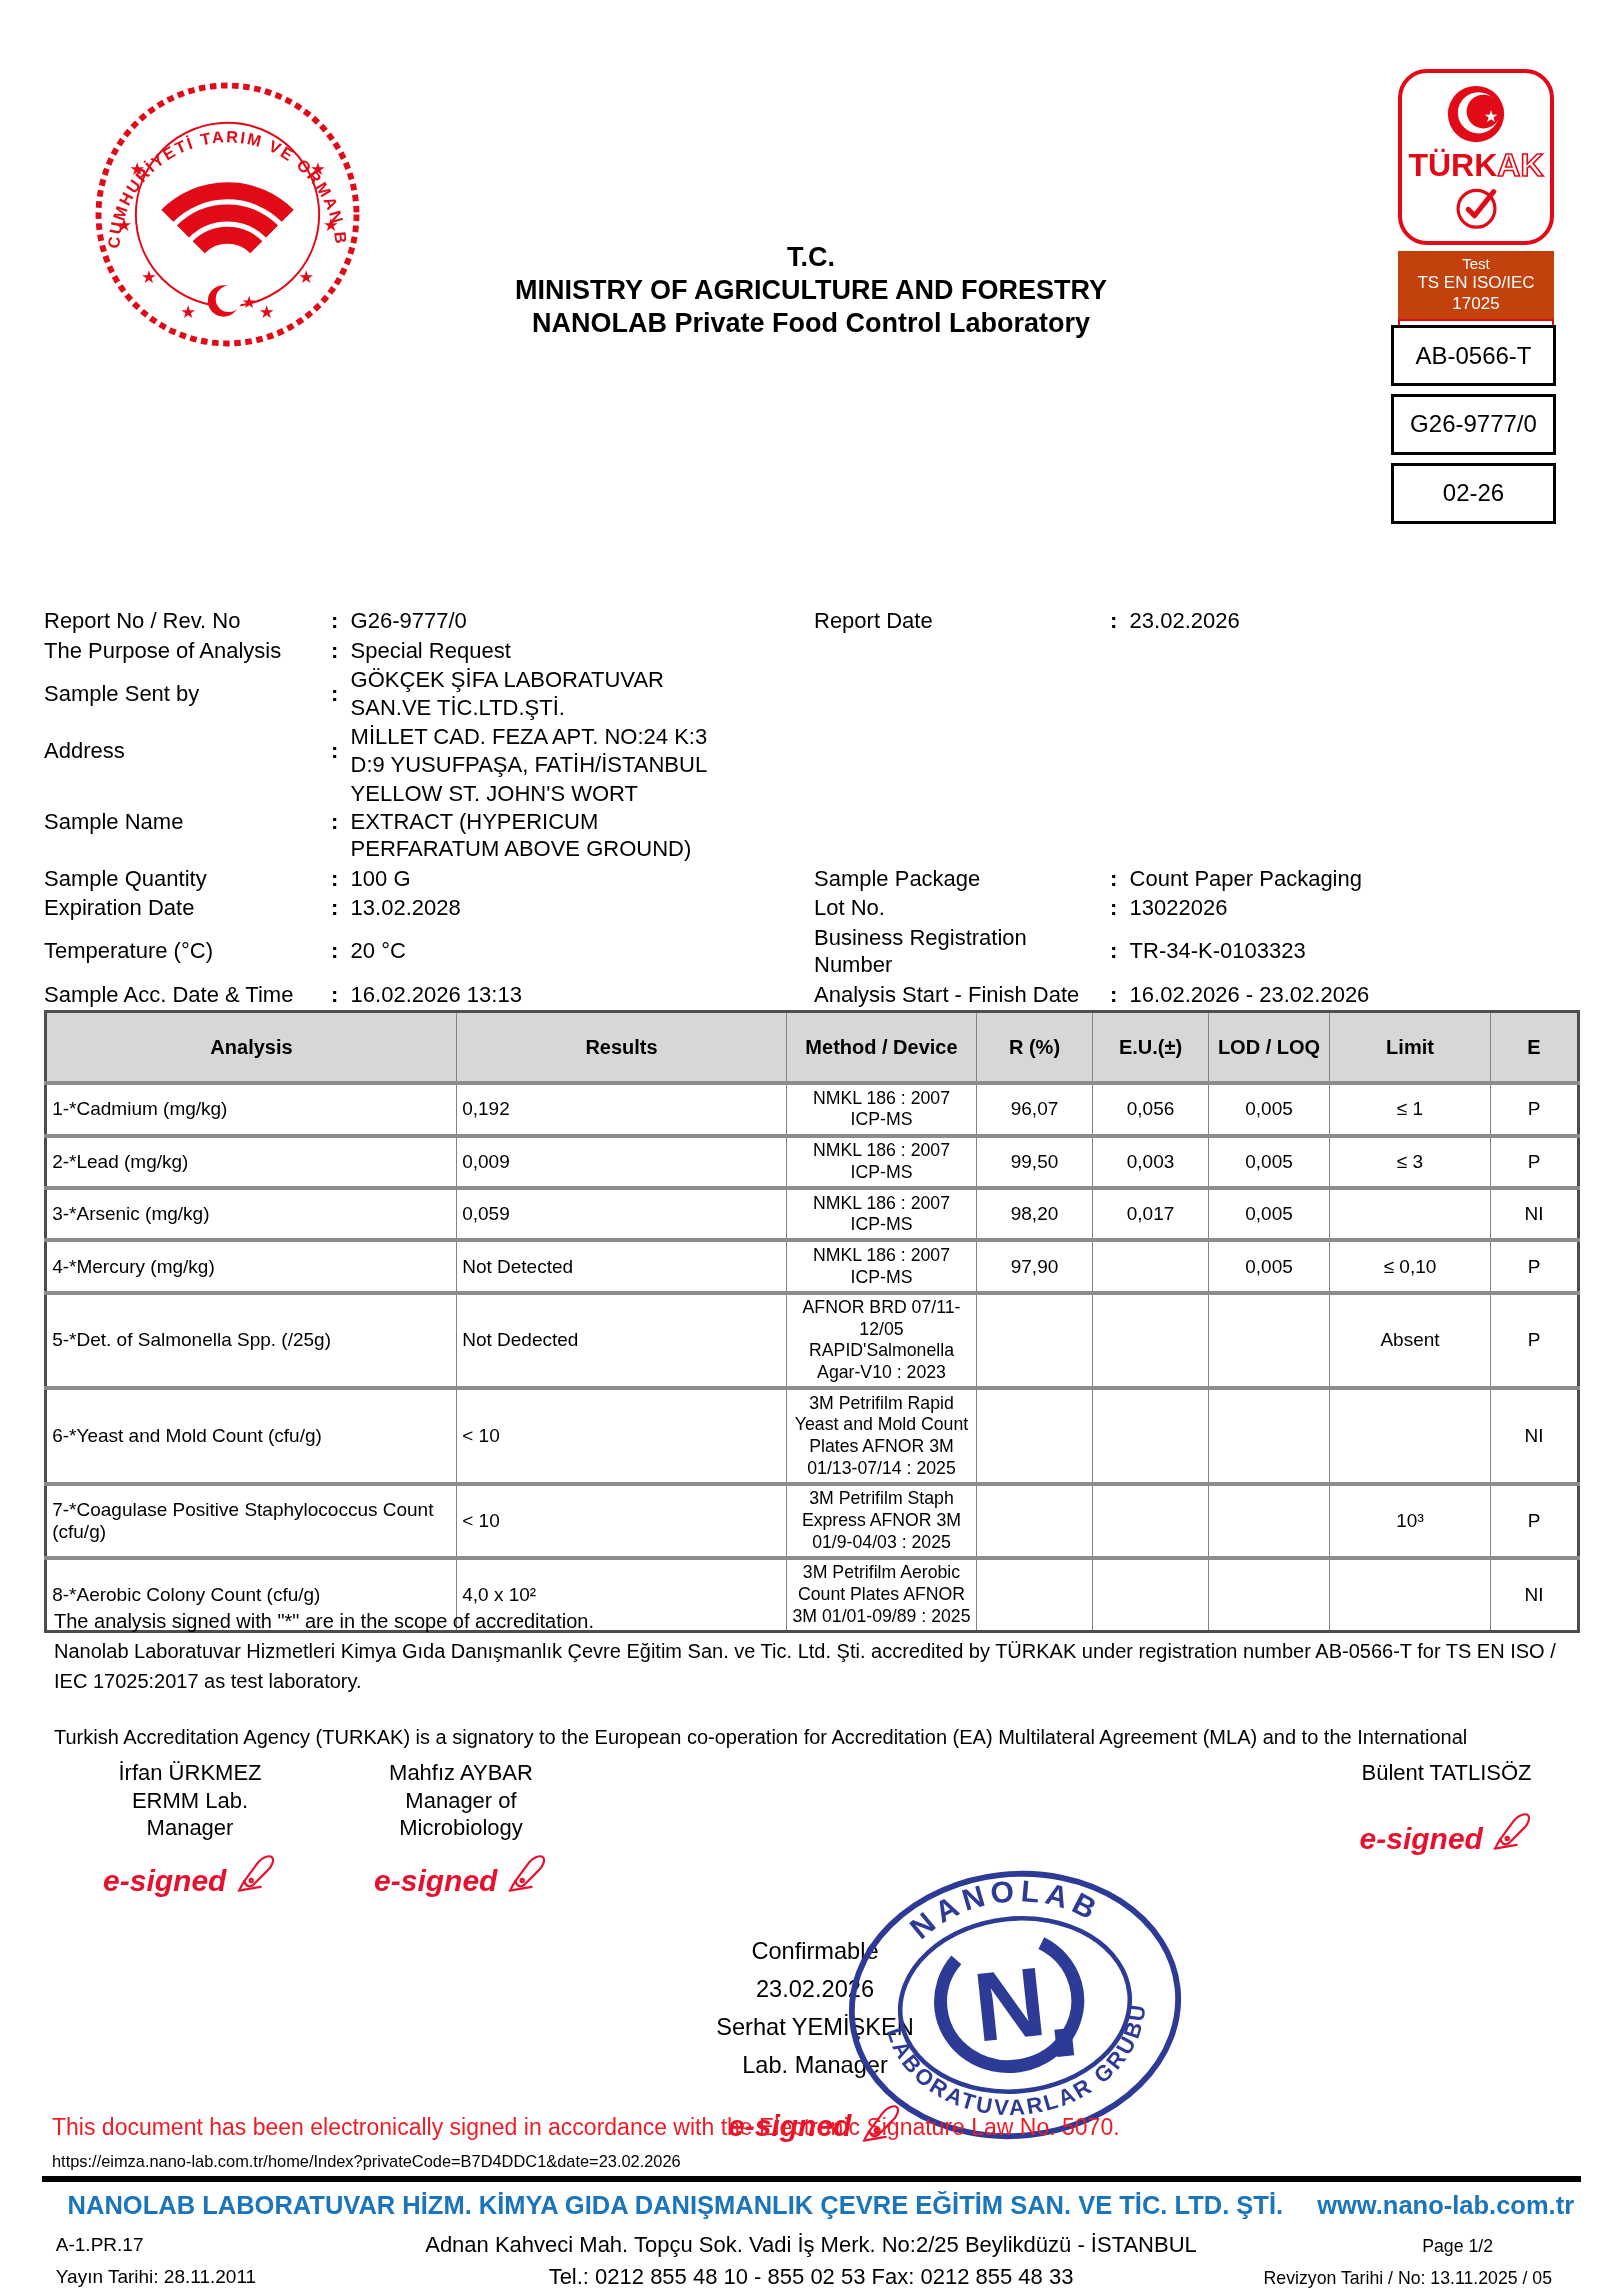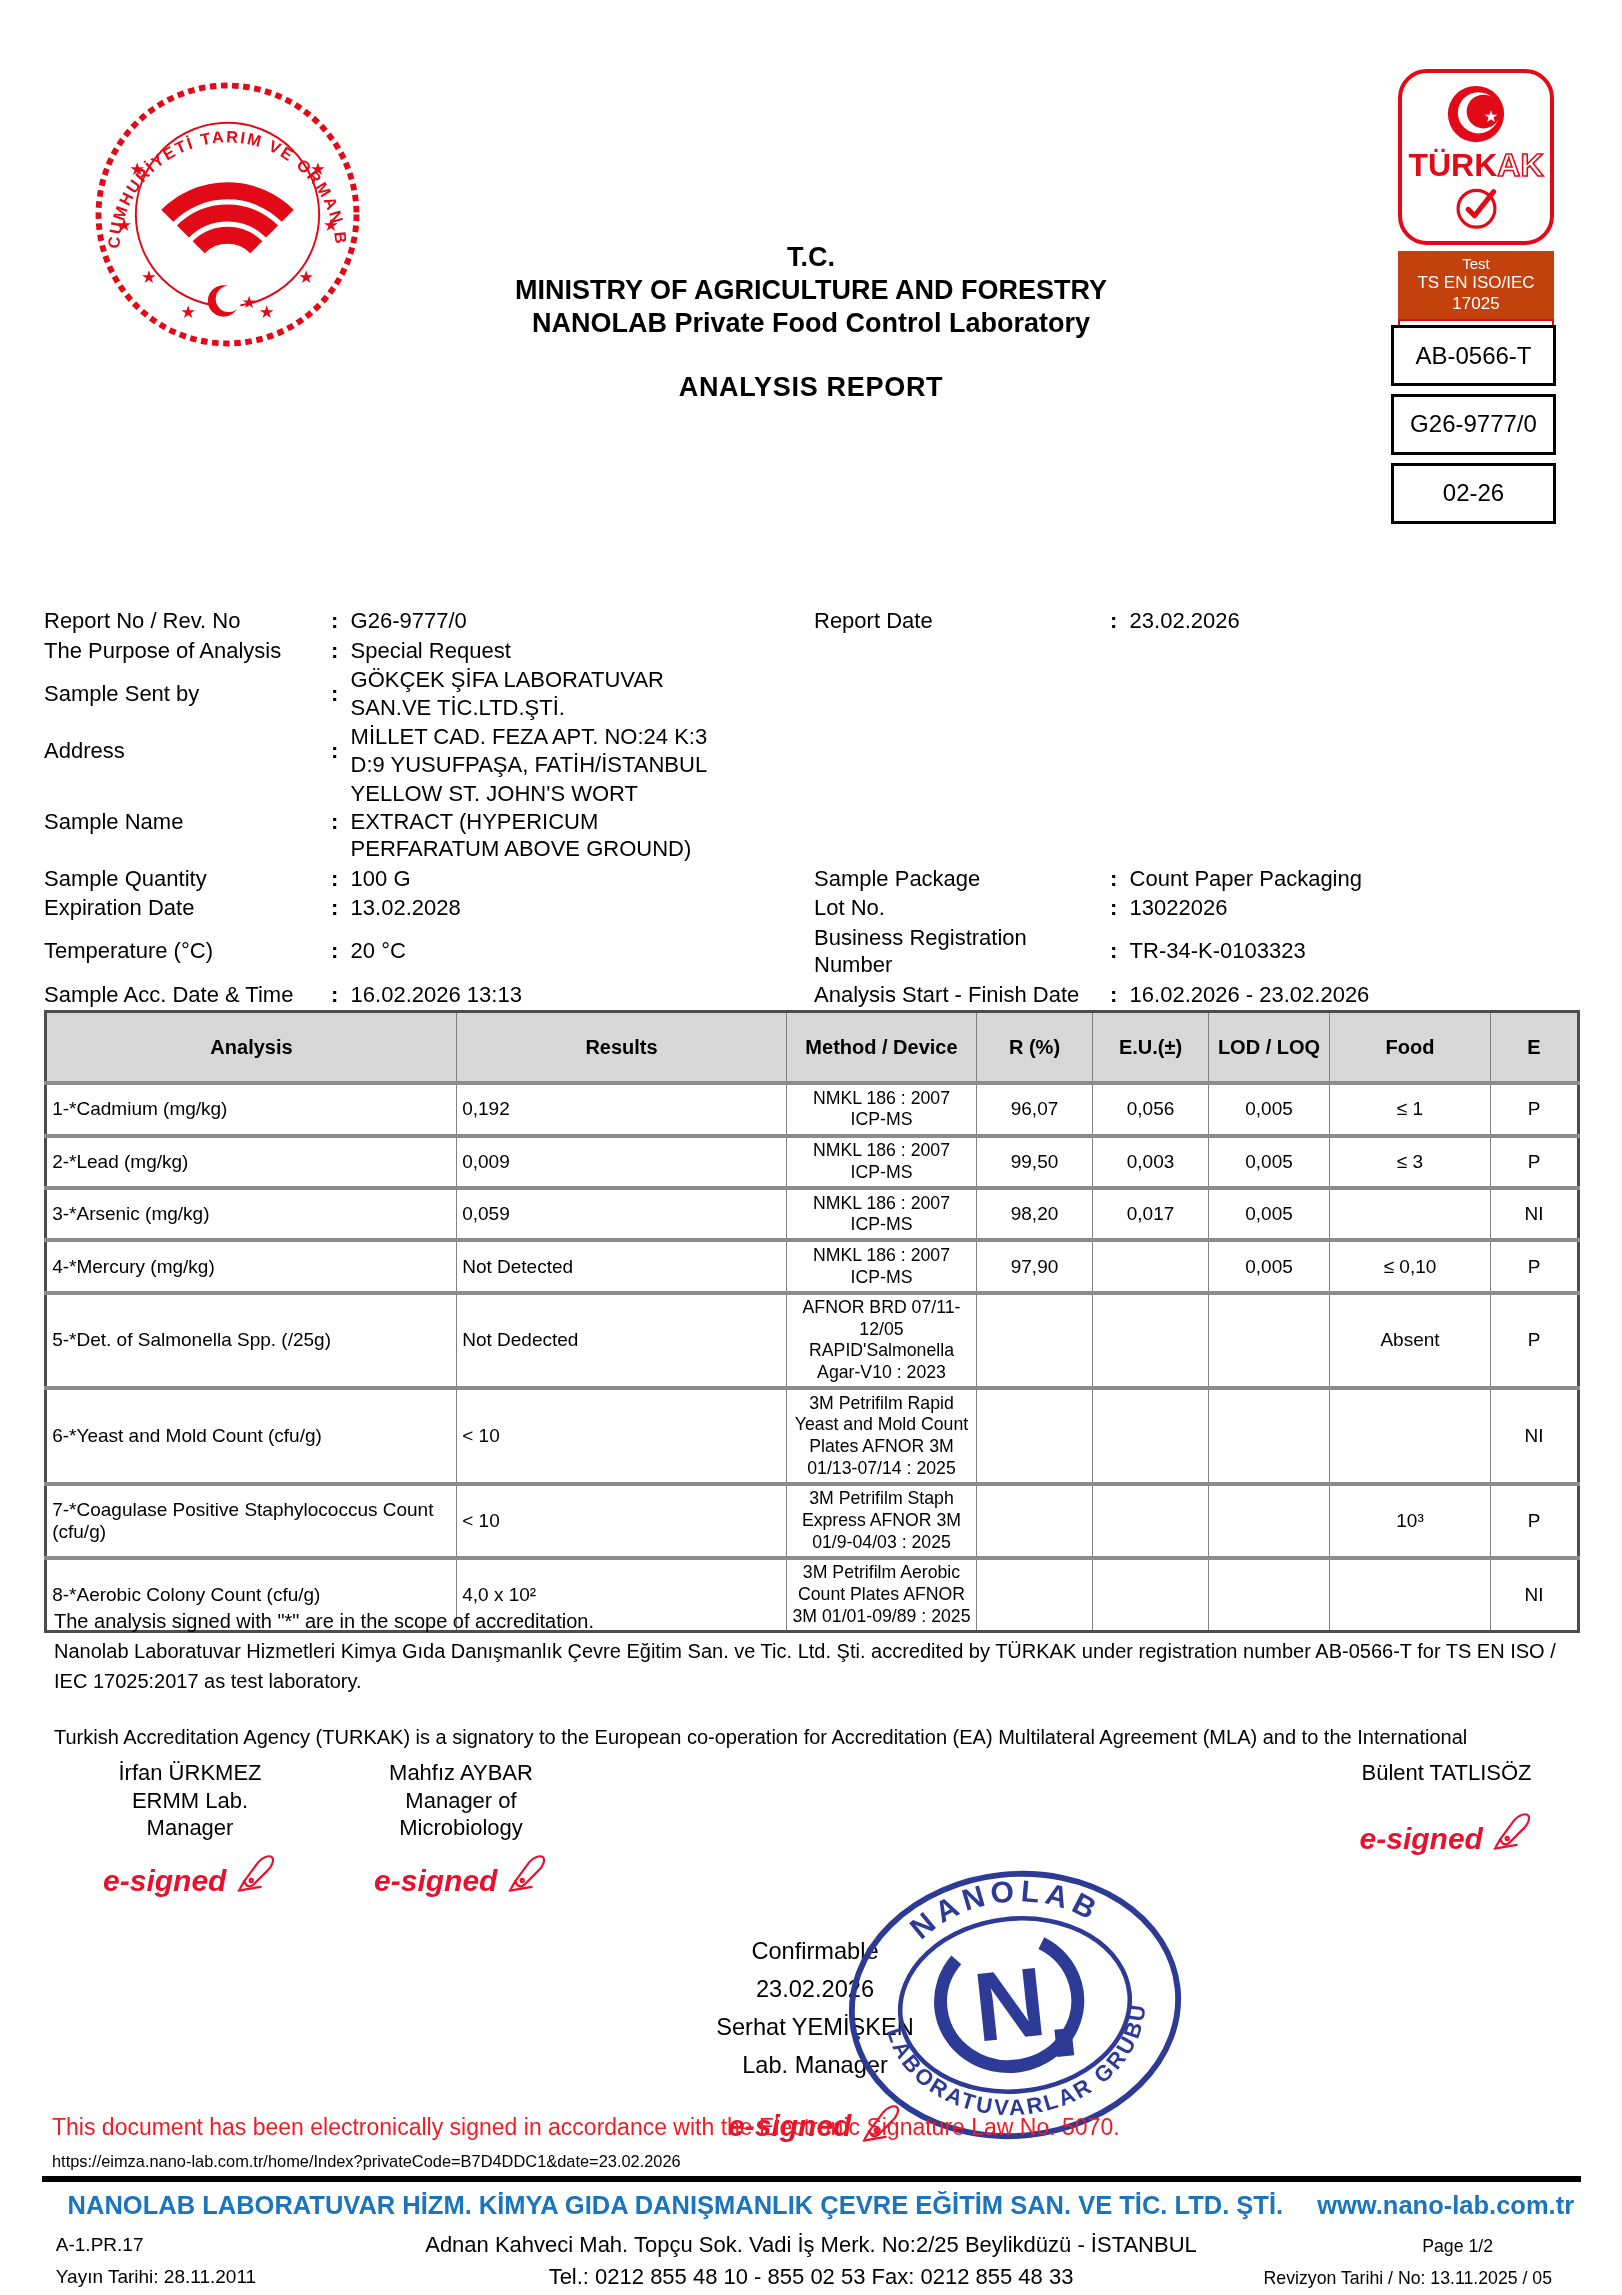--- a/index.html
+++ b/index.html
@@ -139,21 +139,20 @@
         <text x="243" y="353" font-size="26" fill="#e30a17" text-anchor="middle">★</text>
       </g>
     </svg>
   </div>
 
   <div class="doc-header">
     <div>T.C.</div>
     <div>MINISTRY OF AGRICULTURE AND FORESTRY</div>
     <div>NANOLAB Private Food Control Laboratory</div>
   </div>
-  <div class="report-title">ANALYSIS REPORT</div>
 
   <div class="turkak">
     <div class="turkak-box">
       <svg viewBox="0 0 96 96" width="60" height="60">
         <circle cx="48" cy="48" r="45" fill="#e30a17"></circle>
         <circle cx="52" cy="46" r="33" fill="#ffffff"></circle>
         <circle cx="60" cy="44" r="27" fill="#e30a17"></circle>
         <text x="72" y="60" font-size="26" fill="#ffffff" text-anchor="middle">★</text>
       </svg>
       <div class="turkak-name"><span>TÜRK</span><span class="outline">AK</span></div>
@@ -287,21 +286,21 @@
         <col style="width:88px">
     </colgroup>
     <thead>
       <tr>
         <th>Analysis</th>
         <th>Results</th>
         <th>Method / Device</th>
         <th>R (%)</th>
         <th>E.U.(±)</th>
         <th>LOD / LOQ</th>
-        <th>Food</th>
+        <th>Limit</th>
         <th>E</th>
       </tr>
     </thead>
     <tbody>
       <tr>
         <td class="c-analysis">1-*Cadmium (mg/kg)</td>
         <td class="c-results">0,192</td>
         <td class="c-method">NMKL 186 : 2007
 ICP-MS</td>
         <td>96,07</td>

